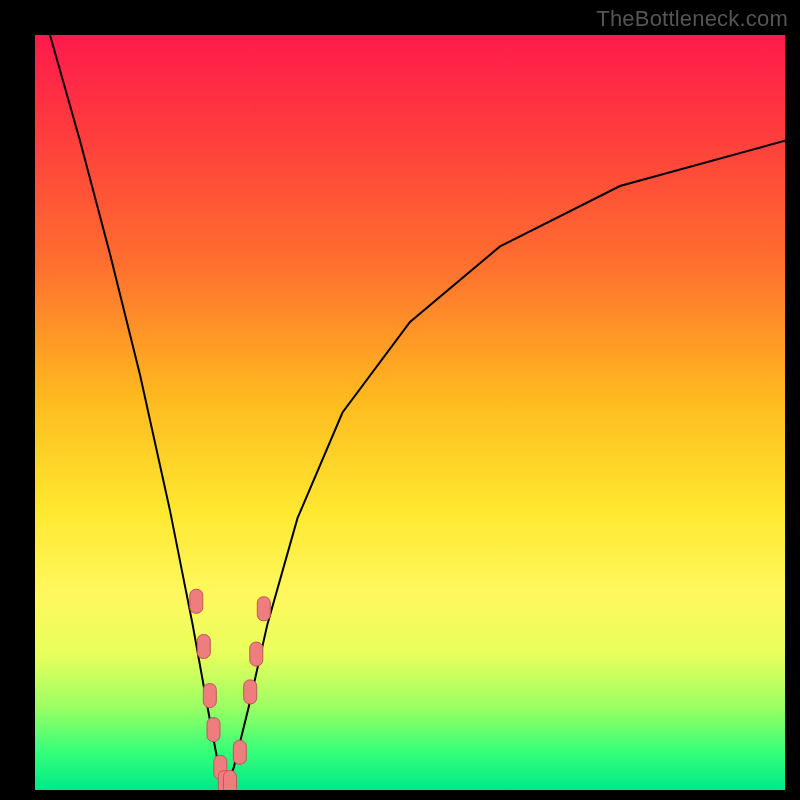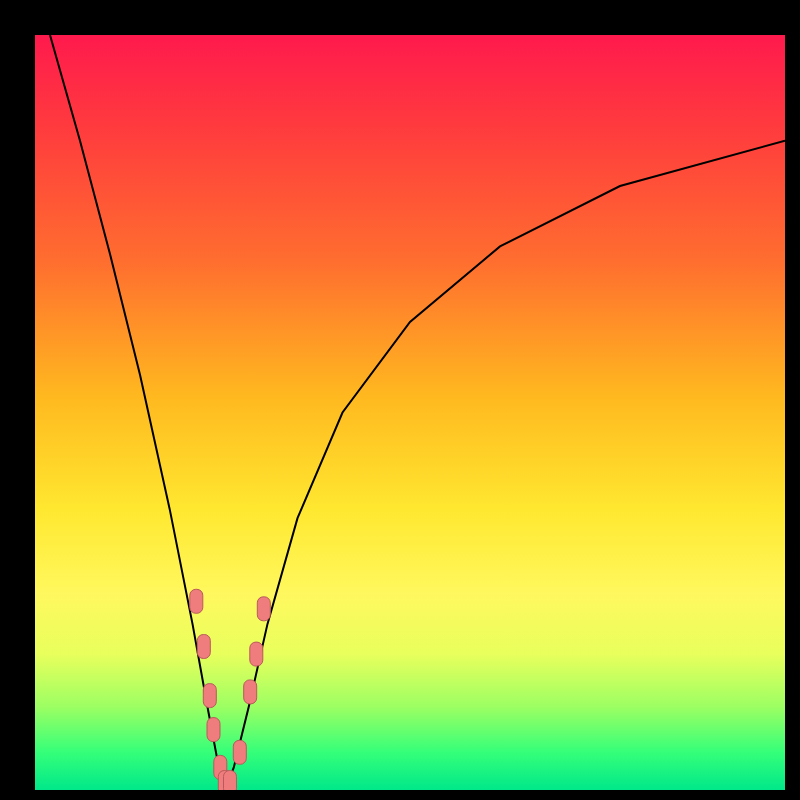--- a/index.html
+++ b/index.html
@@ -64,20 +64,21 @@
     fill: #ef7d7d;
     stroke: #b85a5a;
     stroke-width: 1;
   }
 </style>
 </head>
 <body>
 
 <div class="frame">
 
+  <div class="watermark">TheBottleneck.com</div>
 
   <div class="plot-area">
     <svg viewBox="0 0 750 755" preserveAspectRatio="none">
       <path id="curve-path" class="curve" d="M15.0 0.0 L45.0 105.7 L75.0 219.0 L105.0 339.7 L135.0 475.6 L157.5 588.9 L172.5 672.0 L183.8 732.4 L189.8 755.0 L198.8 732.4 L213.7 672.0 L232.5 588.9 L262.5 483.2 L307.5 377.5 L375.0 286.9 L465.0 211.4 L585.0 151.0 L750.0 105.7"></path>
       <g id="markers-group">
           <rect x="154.8" y="554.3" width="13" height="24" rx="6" class="marker"></rect>
           <rect x="162.3" y="599.5" width="13" height="24" rx="6" class="marker"></rect>
           <rect x="168.3" y="648.6" width="13" height="24" rx="6" class="marker"></rect>
           <rect x="172.0" y="682.6" width="13" height="24" rx="6" class="marker"></rect>
           <rect x="178.8" y="720.4" width="13" height="24" rx="6" class="marker"></rect>

